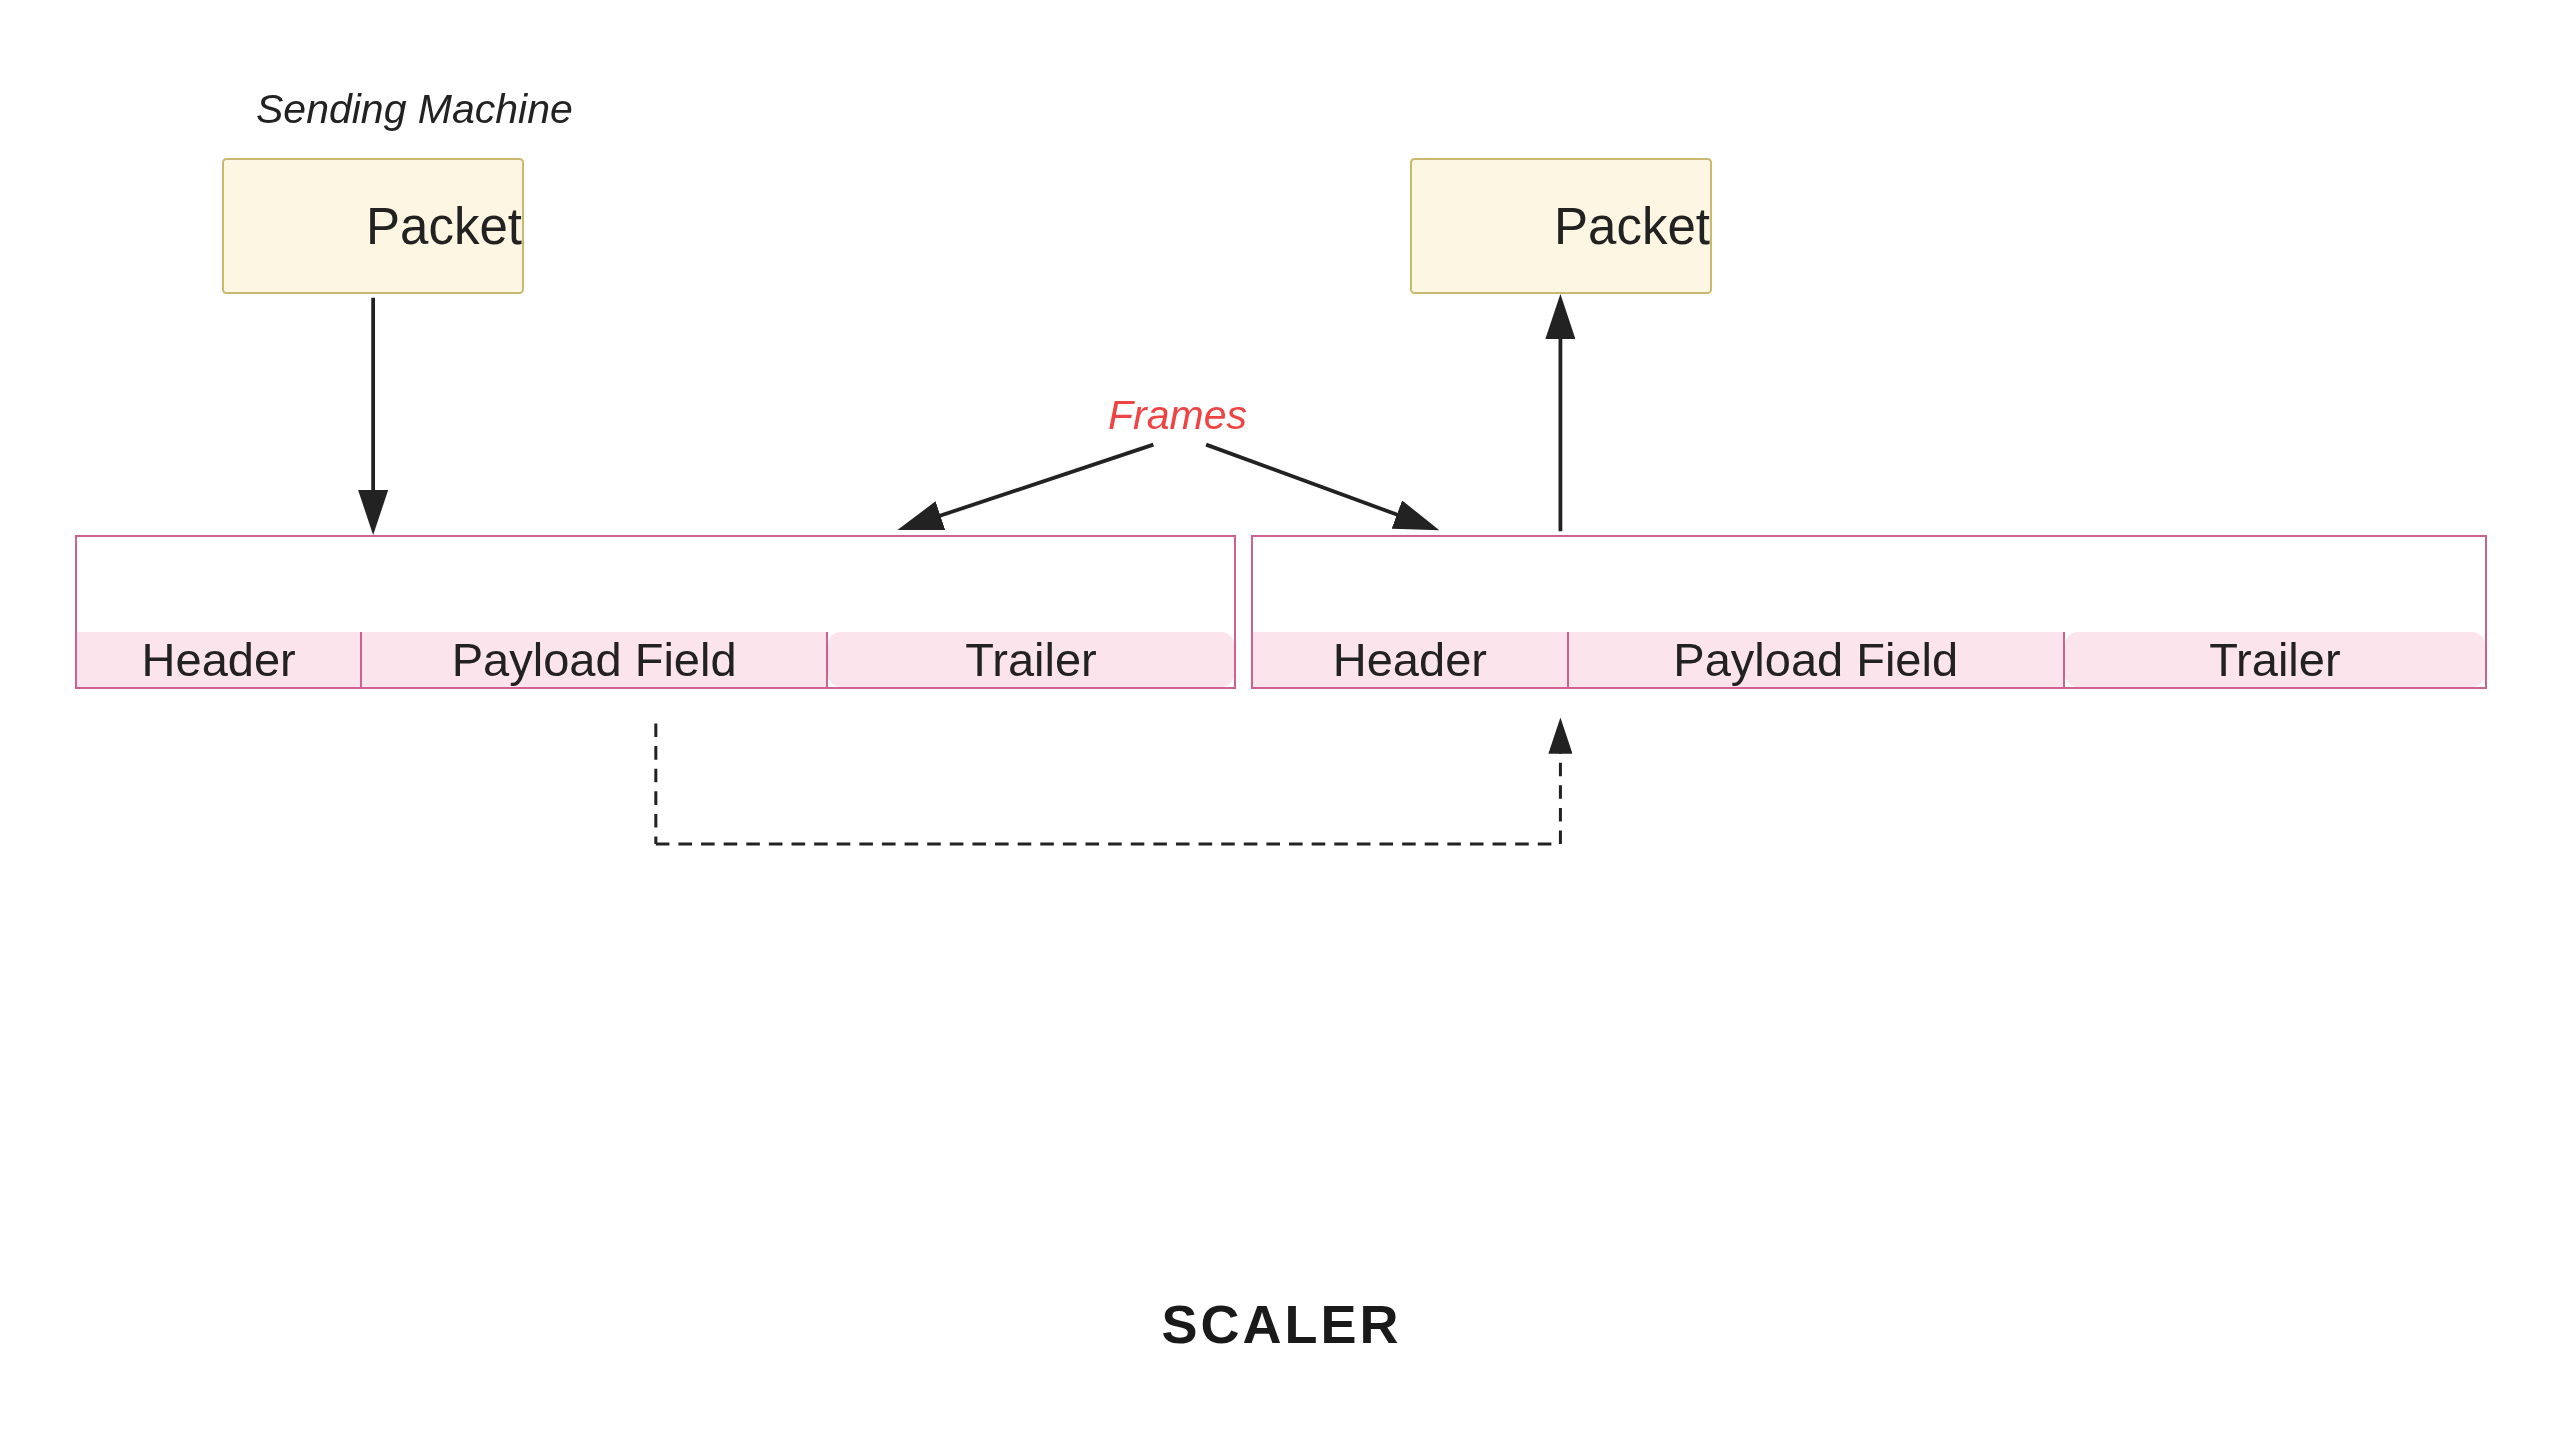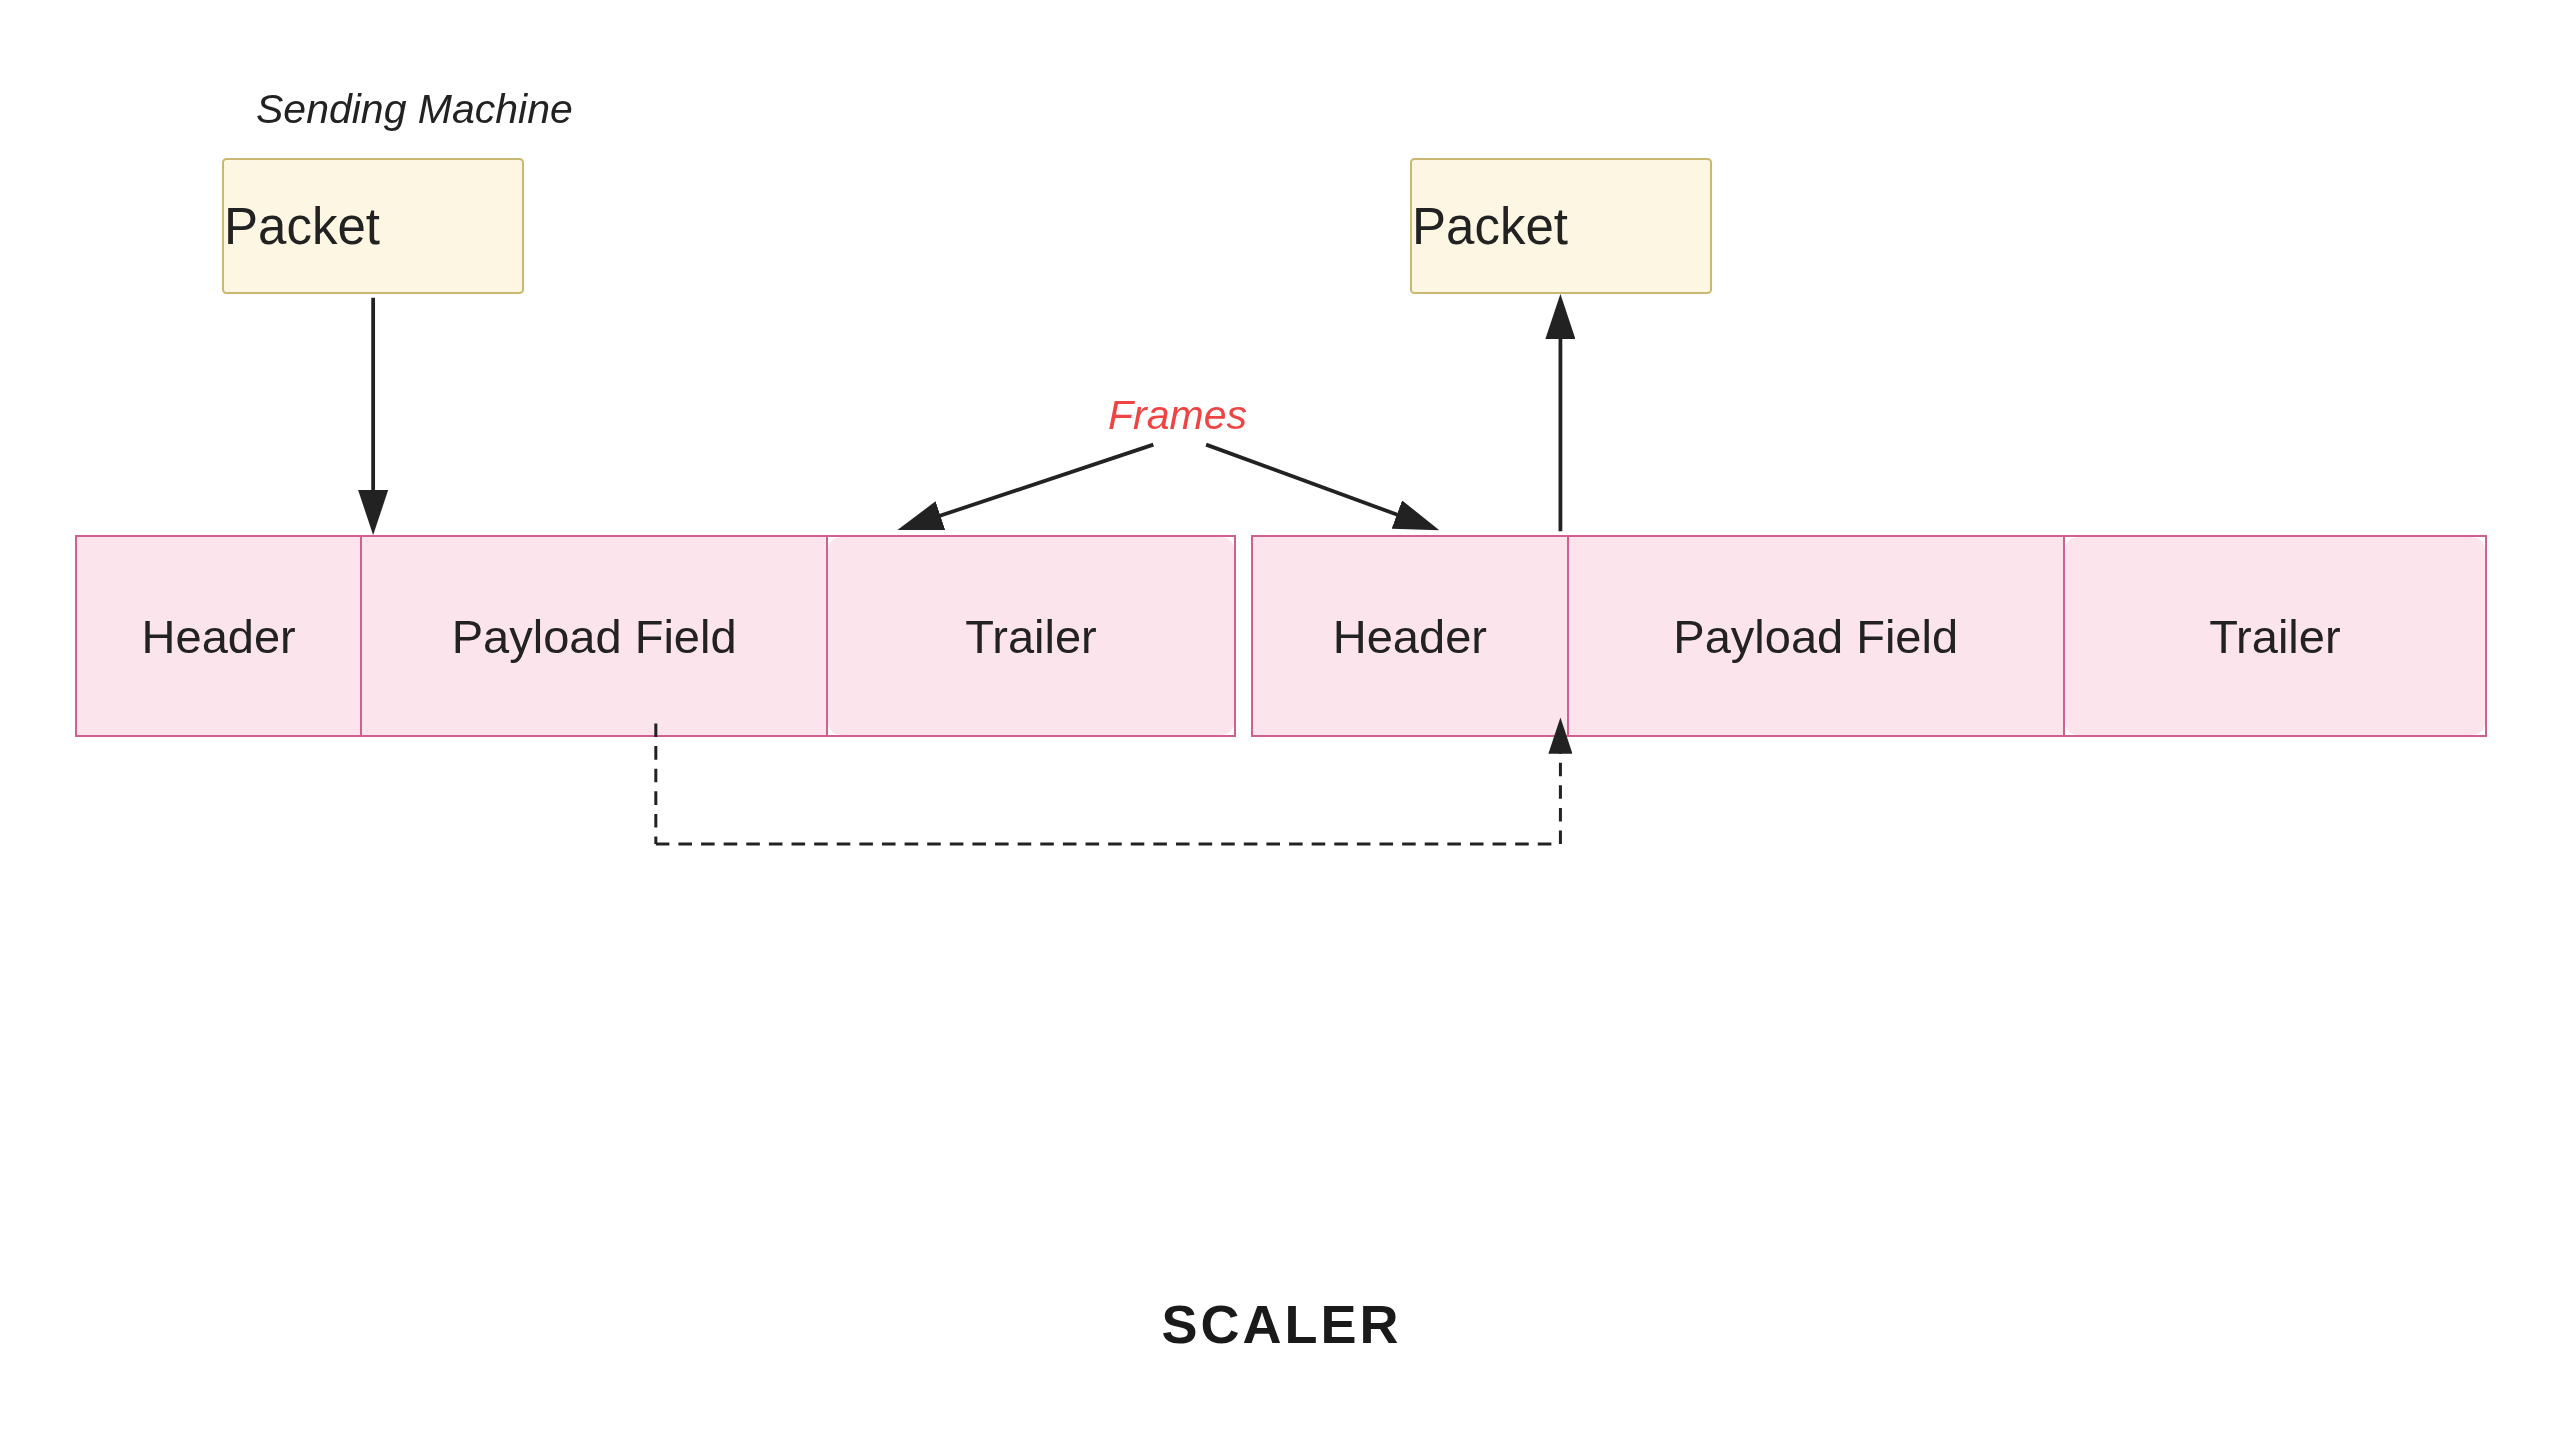--- a/index.html
+++ b/index.html
@@ -39,21 +39,21 @@
     }
 
     
     .packet-box {
       position: absolute;
       background: #fdf6e3;
       border: 2.3px solid #c8b870;
       border-radius: 4.5px;
       display: flex;
       align-items: center;
-      justify-content: flex-start;
+      justify-content: flex-end;
       font-size: 51px;
       font-weight: 500;
       color: #222;
     }
 
     .packet-sending {
       top: 158px;
       left: 222px;
       width: 302px;
       height: 136px;
@@ -63,22 +63,23 @@
       top: 158px;
       left: 1410px;
       width: 302px;
       height: 136px;
     }
 
     
     .frame-row {
       position: absolute;
       display: flex;
-      height: 202px;
+      height: 154px;
       border: 2.3px solid #d06090;
+      align-items: flex-end;
     }
 
     .frame-sending {
       top: 535px;
       left: 75px;
       width: 1161px;
     }
 
     .frame-receiving {
       top: 535px;

